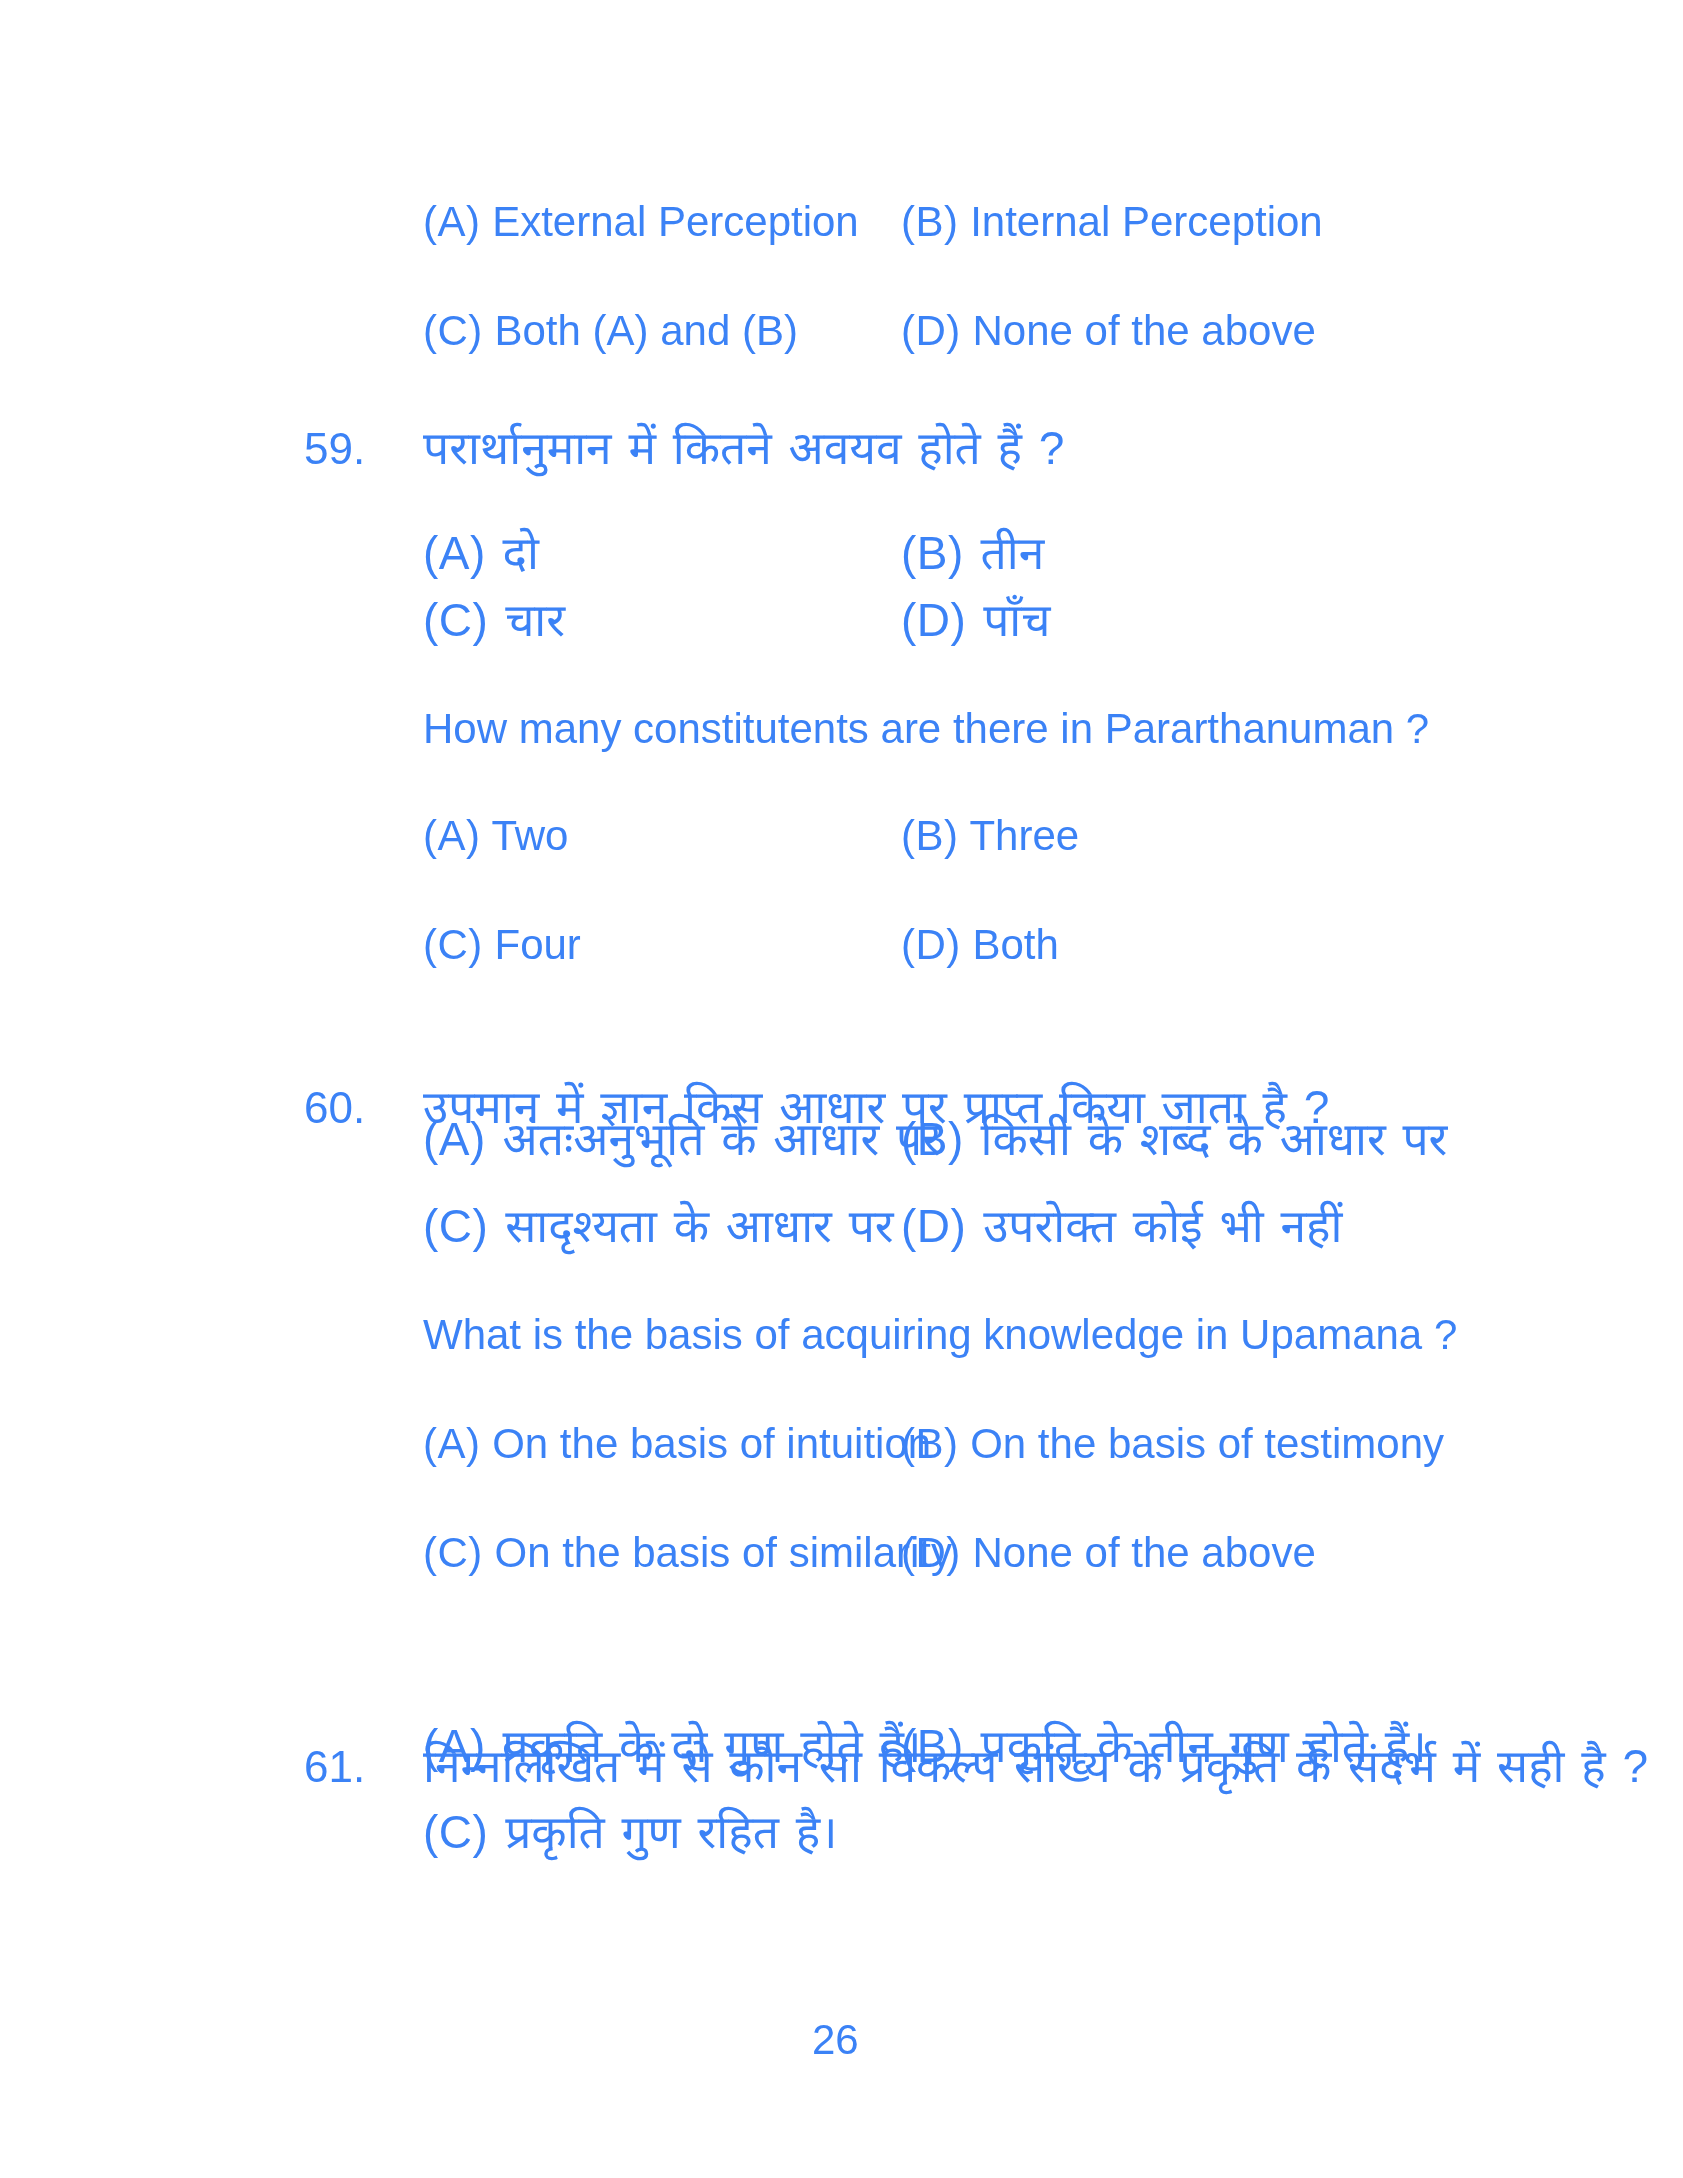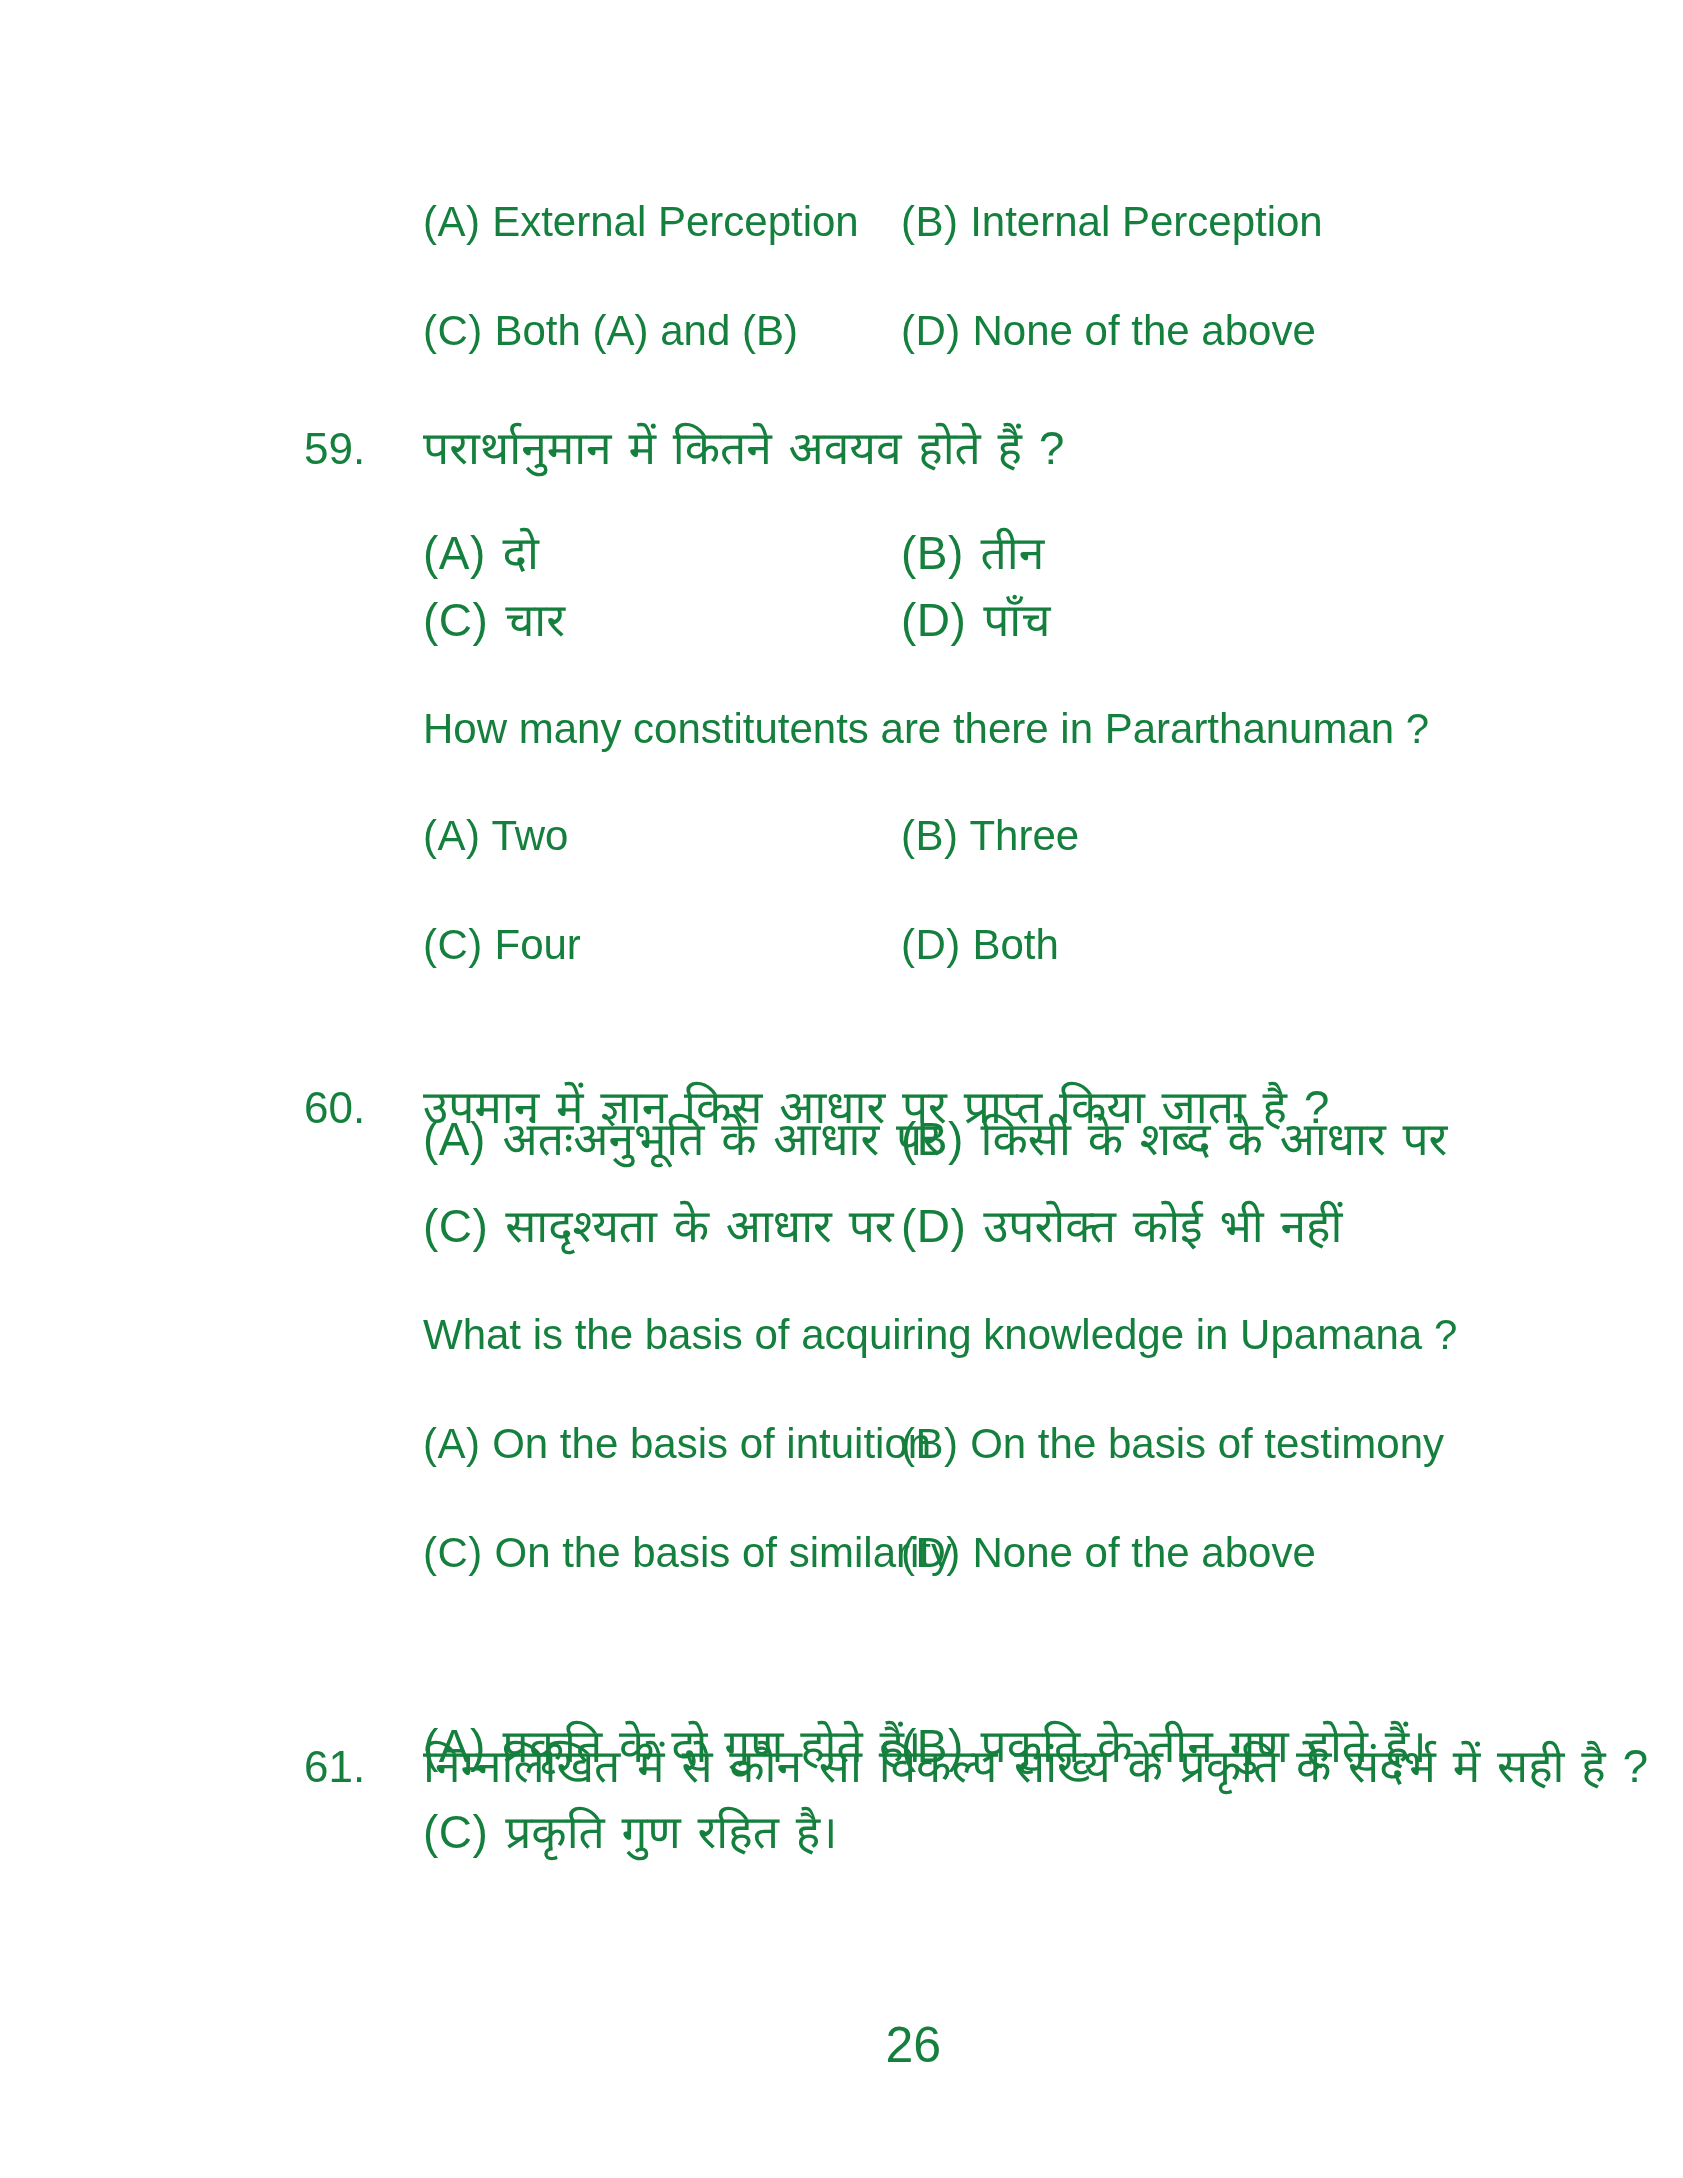--- a/index.html
+++ b/index.html
@@ -6,21 +6,21 @@
     margin: 0;
     padding: 0;
     background: #e8e8e8;
   }
   .page {
     position: relative;
     width: 1683px;
     height: 2178px;
     margin: 0 auto;
     background: #ffffff;
-    color: #15803d;
+    color: #3b82f6;
     font-family: "Liberation Sans", "DejaVu Sans", sans-serif;
     overflow: hidden;
   }
   .row {
     position: absolute;
     left: 423px;
     white-space: nowrap;
   }
   .pair { display: flex; }
   .colA { width: 478px; flex: 0 0 478px; }
@@ -32,22 +32,22 @@
     top: 2px;
     font-size: 44px;
     line-height: 1.15;
   }
   .qline { position: relative; }
   .pagenum {
     position: absolute;
     top: 2016px;
     left: 812px;
     width: 129px;
-    text-align: right;
-    font-size: 50px;
+    text-align: left;
+    font-size: 42px;
   }
   .lbl { letter-spacing: 0.5px; }
 </style>
 </head>
 <body>
 
 <div class="page">
 
   <div class="row pair en" style="top:198px">
     <div class="colA"><span class="lbl">(A)</span> <span>External Perception</span></div>

